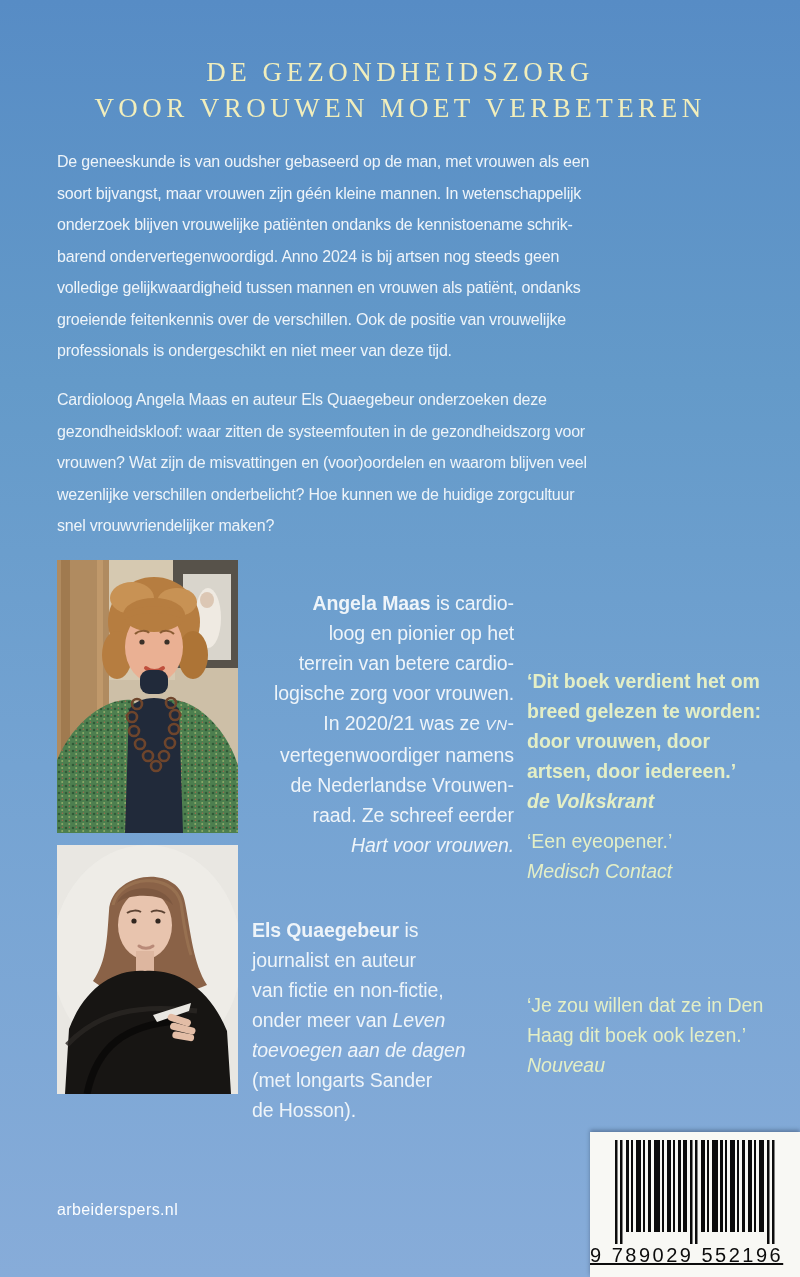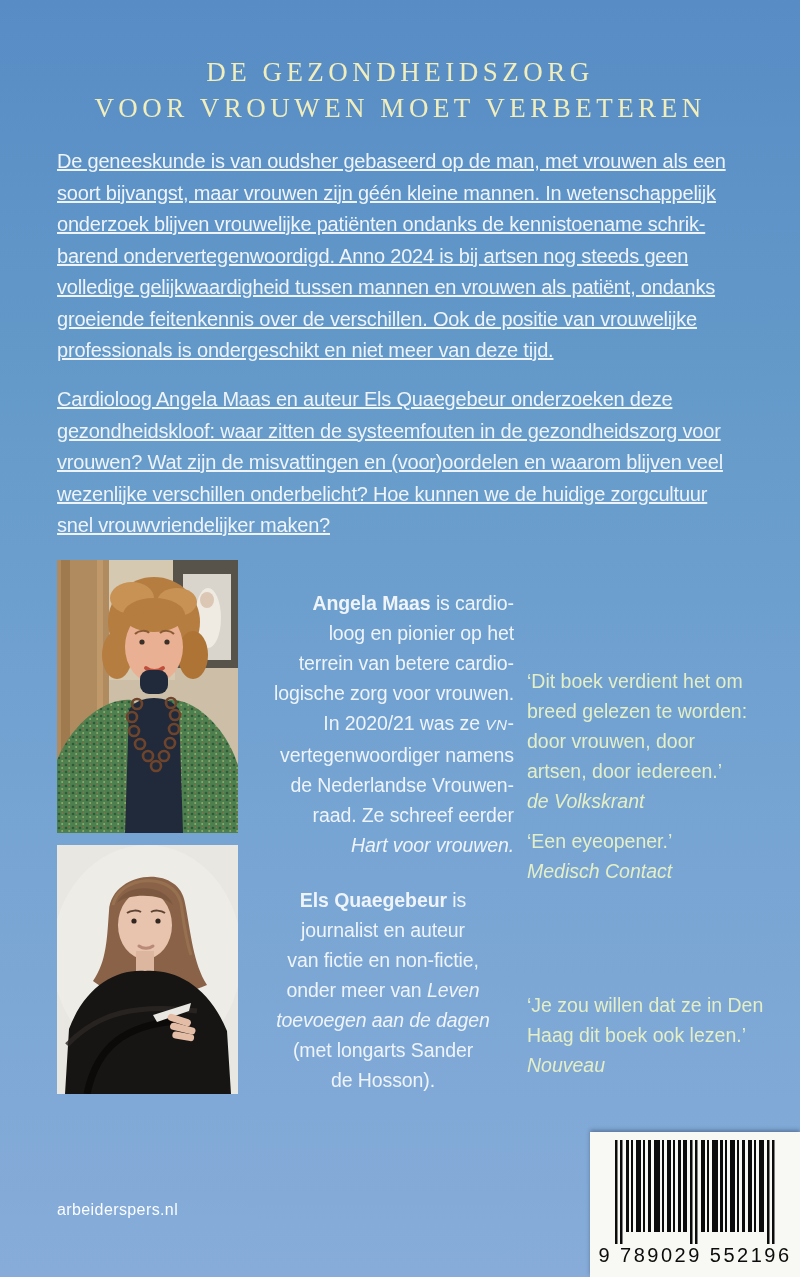--- a/index.html
+++ b/index.html
@@ -16,41 +16,40 @@
     position:absolute; top:54px; left:0; width:100%;
     text-align:center;
     font-family:"Liberation Serif", serif;
     font-weight:normal;
     font-size:27px; line-height:36px; letter-spacing:4.5px;
     color:#f1eebc;
     white-space:pre-line;
   }
   .body-par {
     position:absolute; left:57px; width:715px;
-    font-size:20px; line-height:31.5px; letter-spacing:-0.2px;
+    font-size:16px; line-height:31.5px; letter-spacing:-0.2px;
     color:#eef4f9;
     white-space:pre-line;
-    text-decoration:underline;
   }
   #para1 { top:146px; }
   #para2 { top:384px; }
 
   .photo { position:absolute; left:57px; width:181px; overflow:hidden; }
   #photo-angela { top:560px; height:273px; }
   #photo-els    { top:845px; height:249px; }
   .photo svg { display:block; width:100%; height:100%; }
 
   .bio {
     position:absolute; left:252px; width:262px;
     font-size:19.5px; line-height:30px; letter-spacing:-0.1px;
     color:#eef4f9;
     white-space:pre-line;
   }
   #bio-angela { top:558px;text-align:right; }
-  #bio-els    { top:855px;text-align:center; }
+  #bio-els    { top:885px; }
   .bio .name { font-weight:bold; }
   .it { font-style:italic; }
   .vn { font-size:0.78em; letter-spacing:0.6px;font-style:italic; }
 
   .reviews {
     position:absolute; left:518px; top:556px; width:256px; height:520px;
   }
   .rev-heading {
     position:absolute; left:0; width:100%;
     font-weight:bold; font-size:20.5px; line-height:31px;
@@ -60,42 +59,42 @@
   #rev-heading-1 { top:0px; }
   #rev-heading-2 { top:332px; }
   .quote {
     position:absolute; left:0; width:100%;
     font-size:19.5px; line-height:30px;
     color:#e4efc6;
     white-space:pre-line;
     padding-left:9px; text-indent:-9px;
   }
   .quote .src { font-style:italic; }
-  #quote-1 { top:80px; }
+  #quote-1 { top:80px;font-weight:bold; }
   #quote-2 { top:240px; }
   #quote-3 { top:404px; }
 
   .website {
     position:absolute; left:57px; top:1201px;
     font-size:16px; letter-spacing:0.4px;
     color:#fbfdff;
   }
 
   .barcode-panel {
     position:absolute; left:590px; top:1132px;
     width:210px; height:145px;
     background:#f8f8f4;
     box-shadow:0 -2px 4px rgba(20,30,50,0.35);
   }
   .barcode-panel svg { position:absolute; top:6px; left:0; }
   .isbn {
     position:absolute; bottom:10px; left:0; width:100%;
-    text-align:center;
     font-size:20px; letter-spacing:2.5px;
     color:#0c0c0c;
+    text-decoration:underline;
   }
 </style>
 </head>
 <body>
 
 <div class="cover">
 
   <h1 class="title">DE GEZONDHEIDSZORG
 VOOR VROUWEN MOET VERBETEREN</h1>
 

